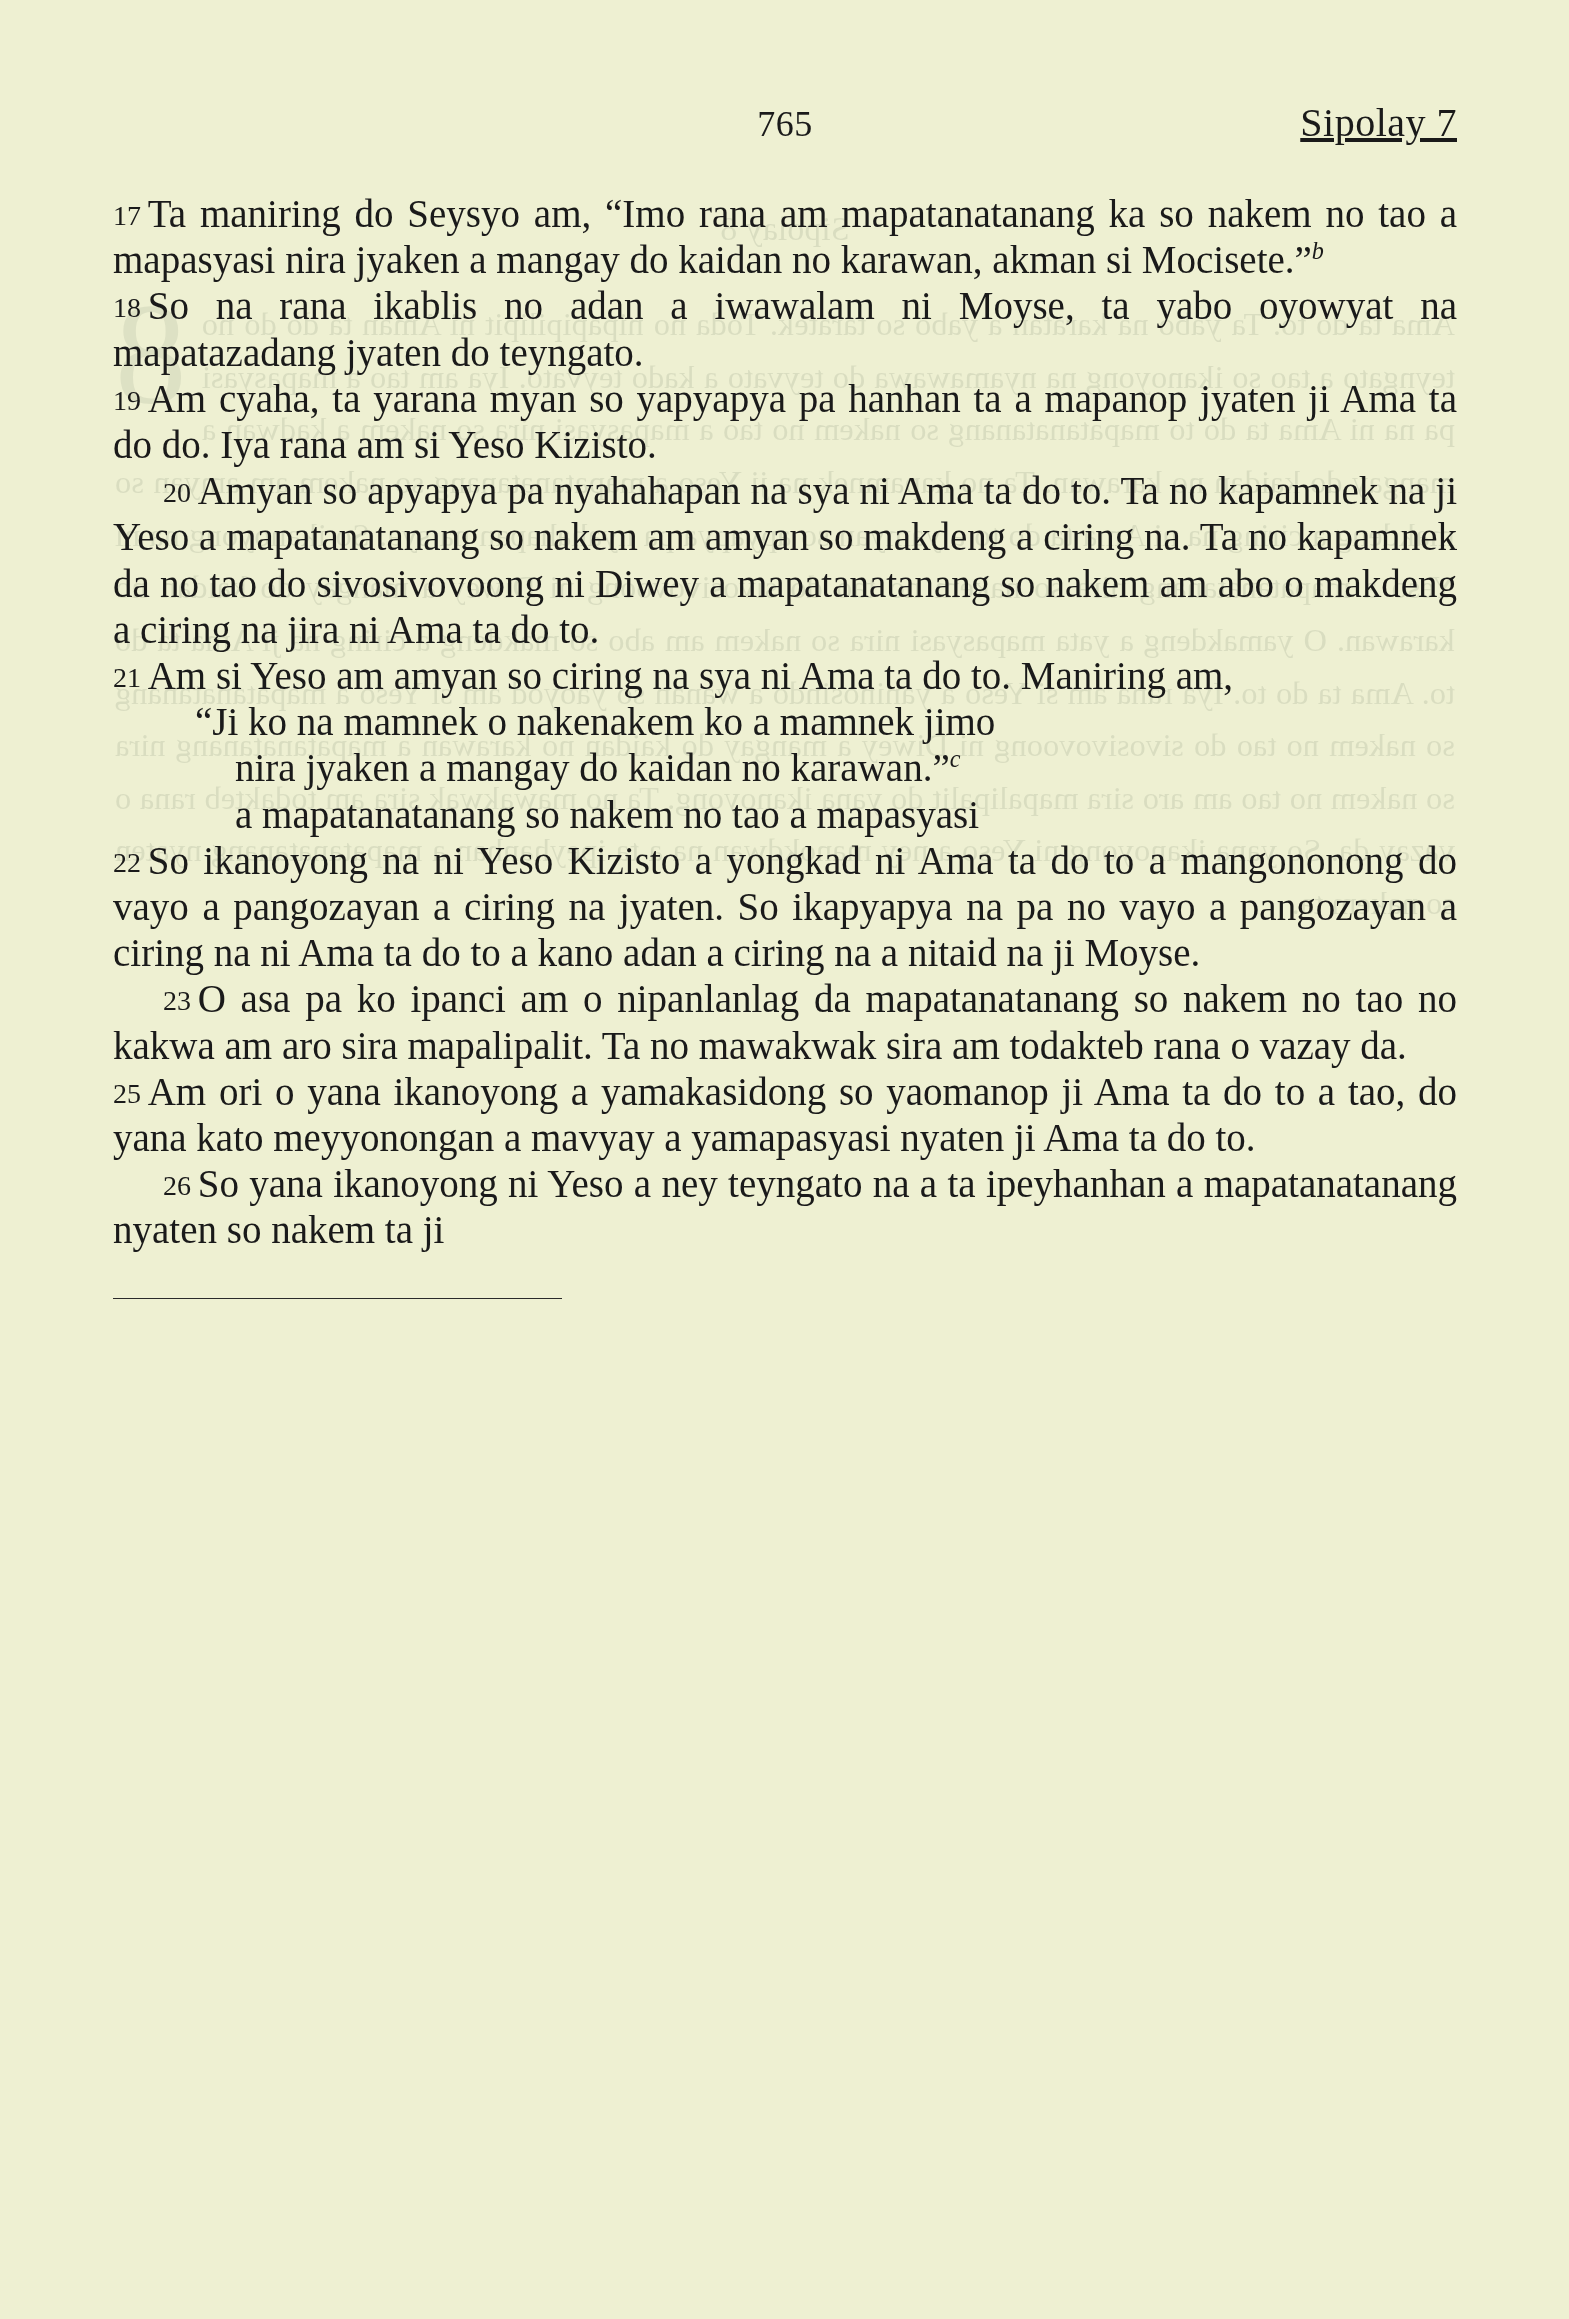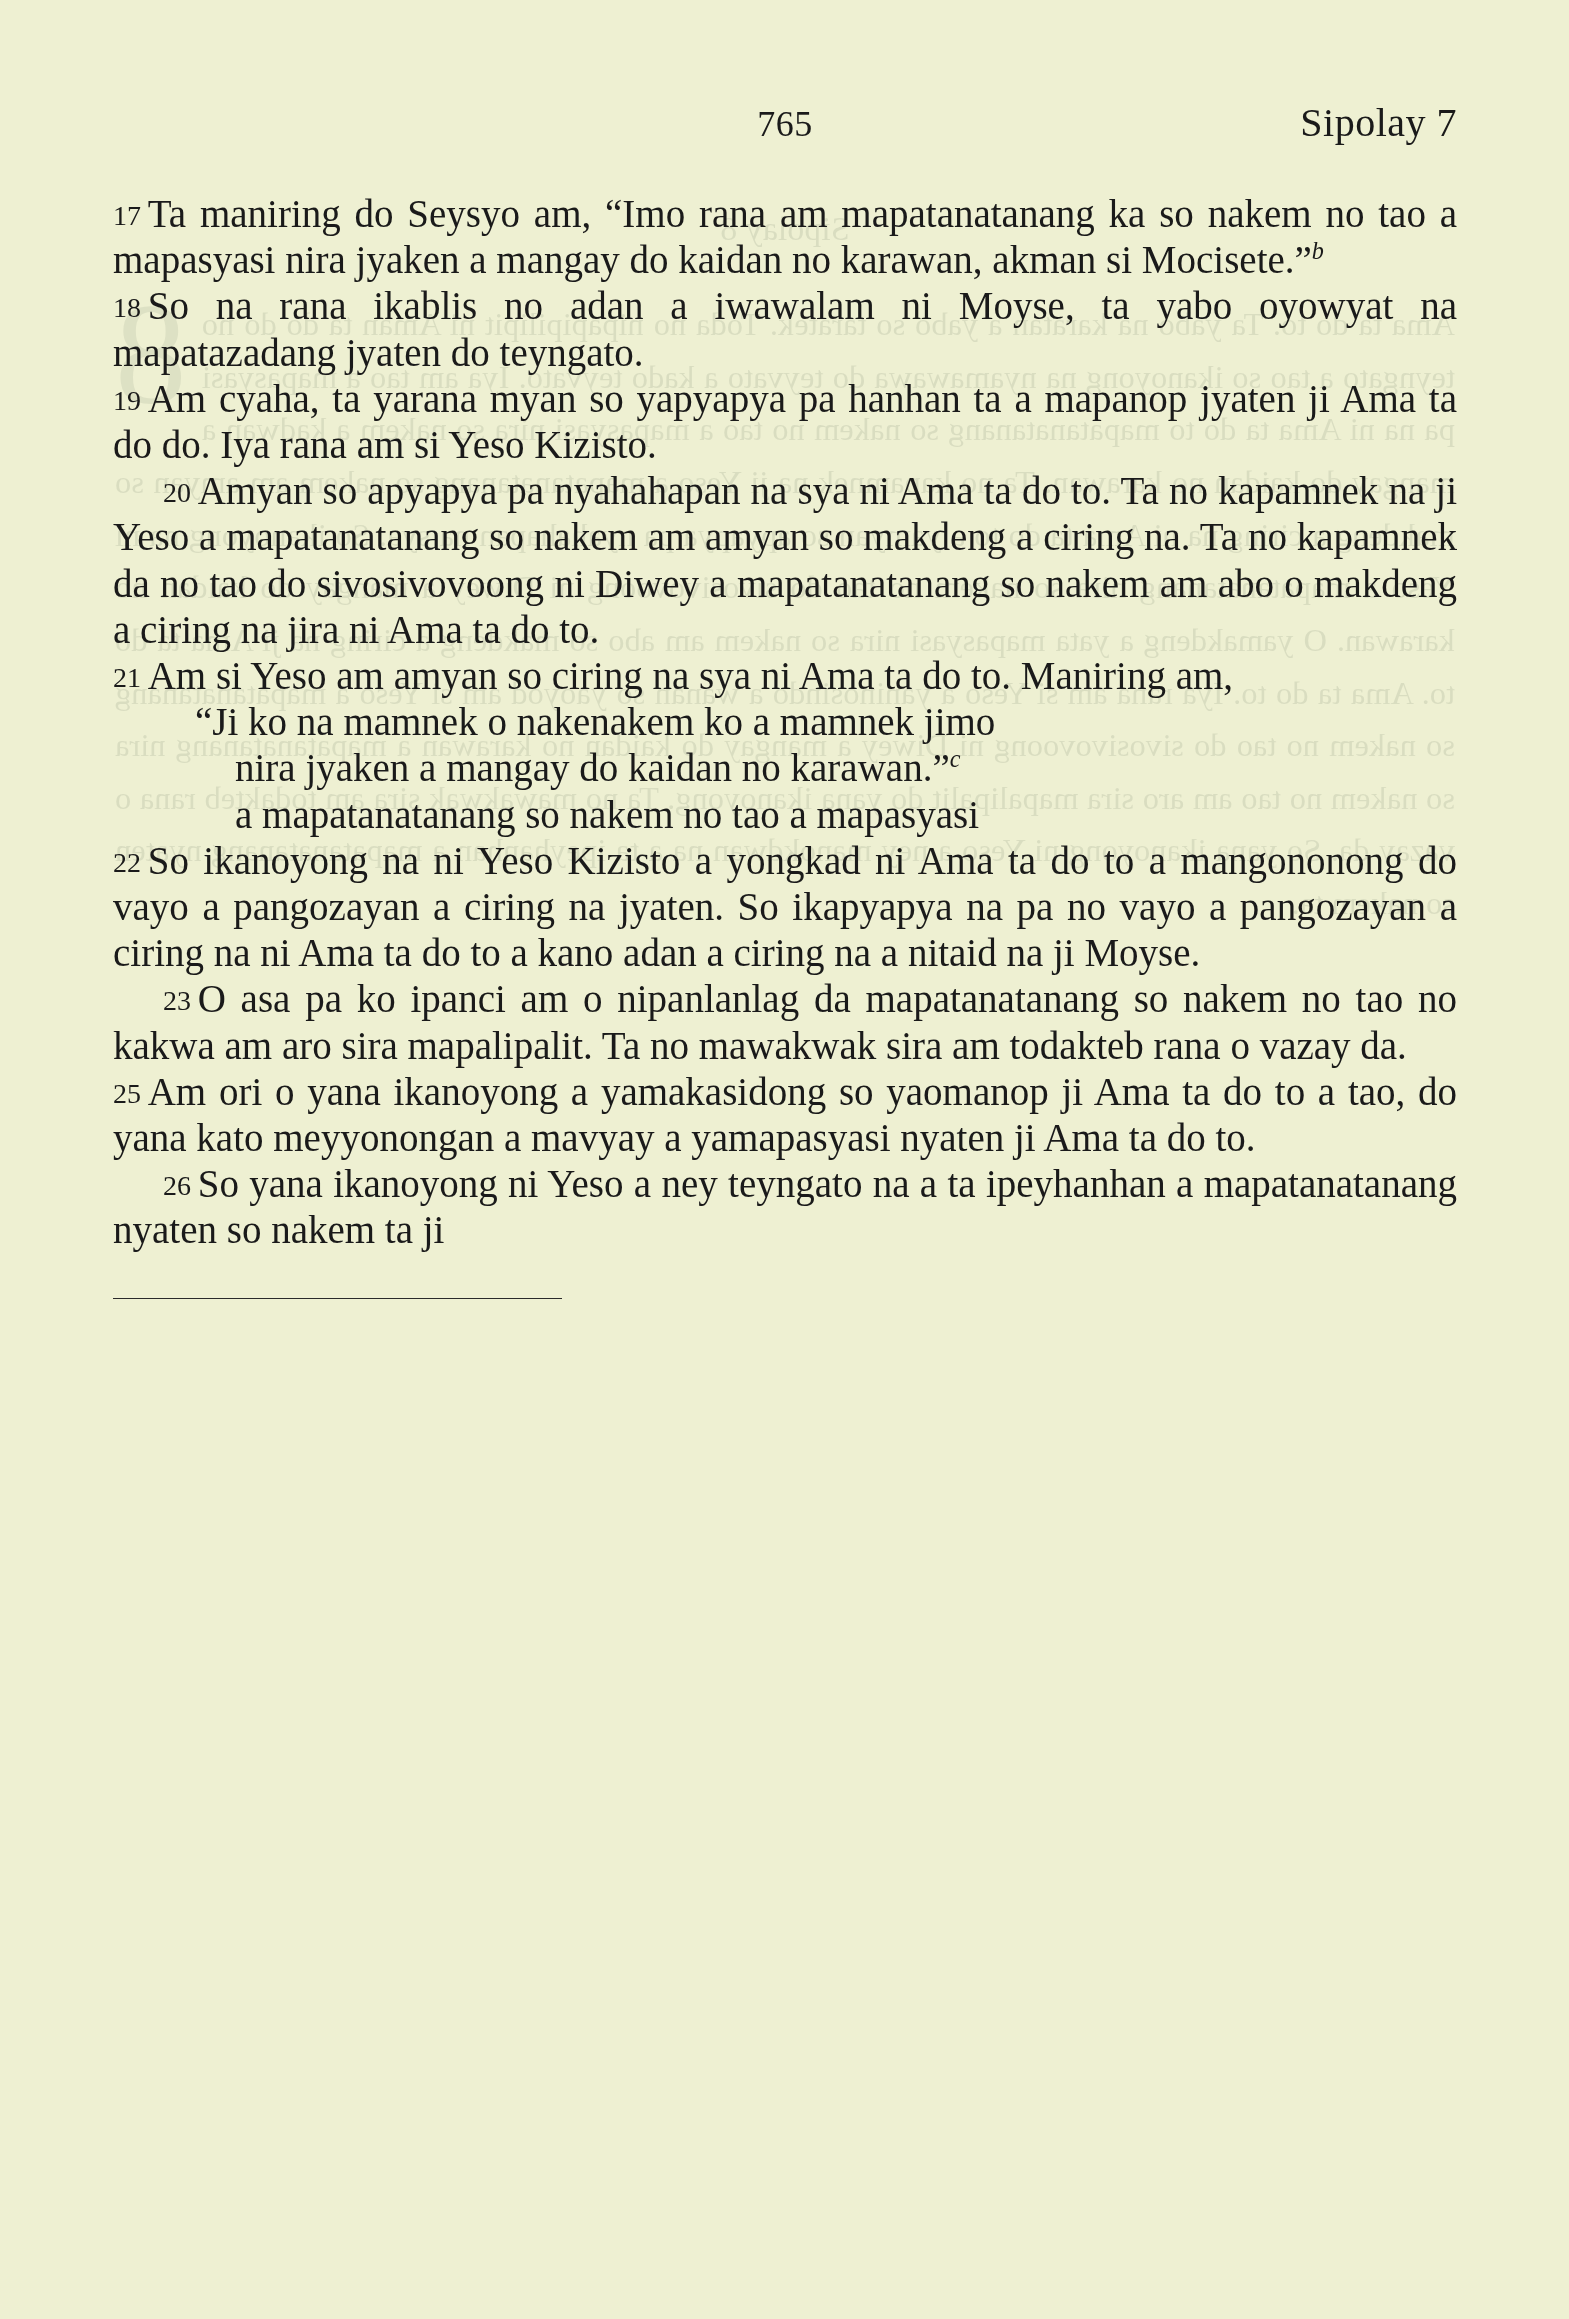--- a/index.html
+++ b/index.html
@@ -67,20 +67,21 @@
     top: 103px;
     font-size: 36px;
     letter-spacing: 0.5px;
   }
   .book-title {
     position: absolute;
     right: 0;
     top: 99px;
     font-size: 40px;
     letter-spacing: 0.5px;
+    text-decoration: underline;
   }
 
   .body-col {
     margin-top: 76px;
     font-size: 39px;
     line-height: 1.185;
     text-align: justify;
     text-justify: inter-word;
   }
 

